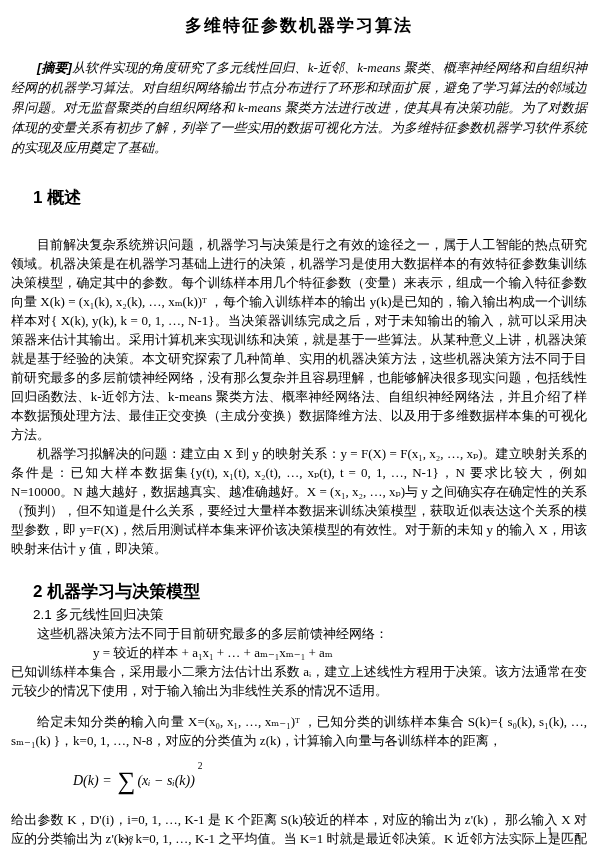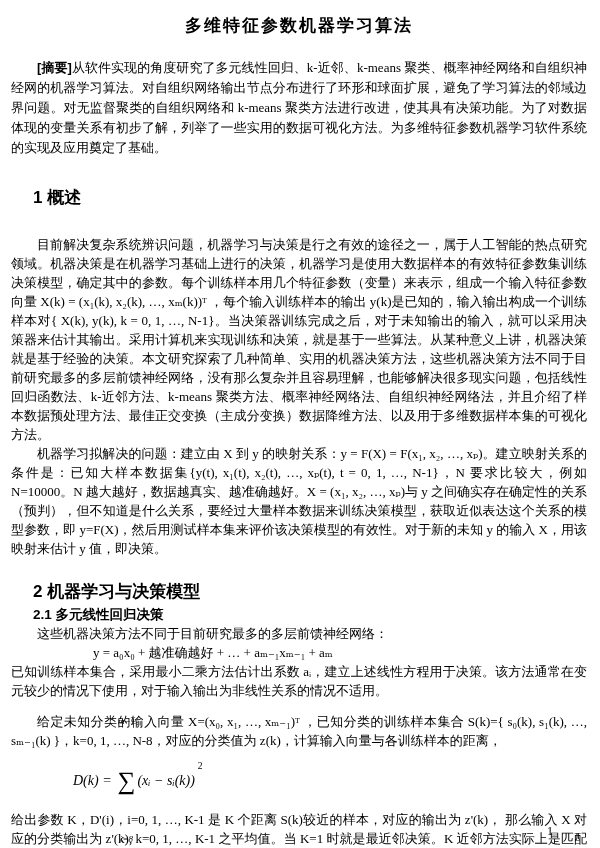--- a/index.html
+++ b/index.html
@@ -27,35 +27,36 @@
   }
   p.body {
     text-align:justify;
     line-height:19px;
   }
   p.abstract {
     text-indent:2em;
     line-height:20px;
     margin-bottom:32px;
     text-align:justify;
+    font-style:italic;
   }
   .abstract-label {
     font-family:"Liberation Sans","DejaVu Sans",sans-serif;
     font-weight:bold;
   }
   h2.h-sec {
     font-family:"Liberation Sans","DejaVu Sans",sans-serif;
     font-weight:bold;
     font-size:17px;
     line-height:15px;
     padding-left:22px;
   }
   h3.h-sub {
     font-family:"Liberation Sans","DejaVu Sans",sans-serif;
-    font-weight:bold;
+    font-weight:normal;
     font-size:13.5px;
     line-height:15px;
     padding-left:22px;
     margin-bottom:2px;
   }
   .mb-h1 { margin-bottom:30px; }
   .mb-h2 { margin-bottom:8px; }
   .mt-sec { margin-top:26px; }
   .indent { text-indent:2em; }
   .equation {
@@ -119,21 +120,21 @@
   <p class="body indent">目前解决复杂系统辨识问题，机器学习与决策是行之有效的途径之一，属于人工智能的热点研究领域。机器决策是在机器学习基础上进行的决策，机器学习是使用大数据样本的有效特征参数集训练决策模型，确定其中的参数。每个训练样本用几个特征参数（变量）来表示，组成一个输入特征参数向量 X(k) = (x₁(k), x₂(k), …, xₘ(k))ᵀ ，每个输入训练样本的输出 y(k)是已知的，输入输出构成一个训练样本对{ X(k), y(k), k = 0, 1, …, N-1}。当决策器训练完成之后，对于未知输出的输入，就可以采用决策器来估计其输出。采用计算机来实现训练和决策，就是基于一些算法。从某种意义上讲，机器决策就是基于经验的决策。本文研究探索了几种简单、实用的机器决策方法，这些机器决策方法不同于目前研究最多的多层前馈神经网络，没有那么复杂并且容易理解，也能够解决很多现实问题，包括线性回归函数法、k-近邻方法、k-means 聚类方法、概率神经网络法、自组织神经网络法，并且介绍了样本数据预处理方法、最佳正交变换（主成分变换）数据降维方法、以及用于多维数据样本集的可视化方法。</p>
 
   <p class="body indent">机器学习拟解决的问题：建立由 X 到 y 的映射关系：y = F(X) = F(x₁, x₂, …, xₚ)。建立映射关系的条件是：已知大样本数据集{y(t), x₁(t), x₂(t), …, xₚ(t), t = 0, 1, …, N-1}，N 要求比较大，例如 N=10000。N 越大越好，数据越真实、越准确越好。X = (x₁, x₂, …, xₚ)与 y 之间确实存在确定性的关系（预判），但不知道是什么关系，要经过大量样本数据来训练决策模型，获取近似表达这个关系的模型参数，即 y=F(X)，然后用测试样本集来评价该决策模型的有效性。对于新的未知 y 的输入 X，用该映射来估计 y 值，即决策。</p>
 
   <h2 class="h-sec mt-sec mb-h2">2 机器学习与决策模型</h2>
 
   <h3 class="h-sub">2.1 多元线性回归决策</h3>
 
   <p class="body indent">这些机器决策方法不同于目前研究最多的多层前馈神经网络：</p>
 
-  <div class="equation">y = a₀x₀ + 越准确越好 + … + aₘ₋₁xₘ₋₁ + aₘ</div>
+  <div class="equation">y = 较近的样本 + a₁x₁ + … + aₘ₋₁xₘ₋₁ + aₘ</div>
 
   <p class="body after-eq">已知训练样本集合，采用最小二乘方法估计出系数 aᵢ，建立上述线性方程用于决策。该方法通常在变元较少的情况下使用，对于输入输出为非线性关系的情况不适用。</p>
 
 
   <p class="body indent">给定未知分类的输入向量 X=(x₀, x₁, …, xₘ₋₁)ᵀ ，已知分类的训练样本集合 S(k)={ s₀(k), s₁(k), …, sₘ₋₁(k) }，k=0, 1, …, N-8，对应的分类值为 z(k)，计算输入向量与各训练样本的距离，</p>
 
   <div class="formula">
     <span class="f-lhs">D(k) =</span>
     <span class="f-sum">
       <span class="f-sum-upper">m−1</span>

